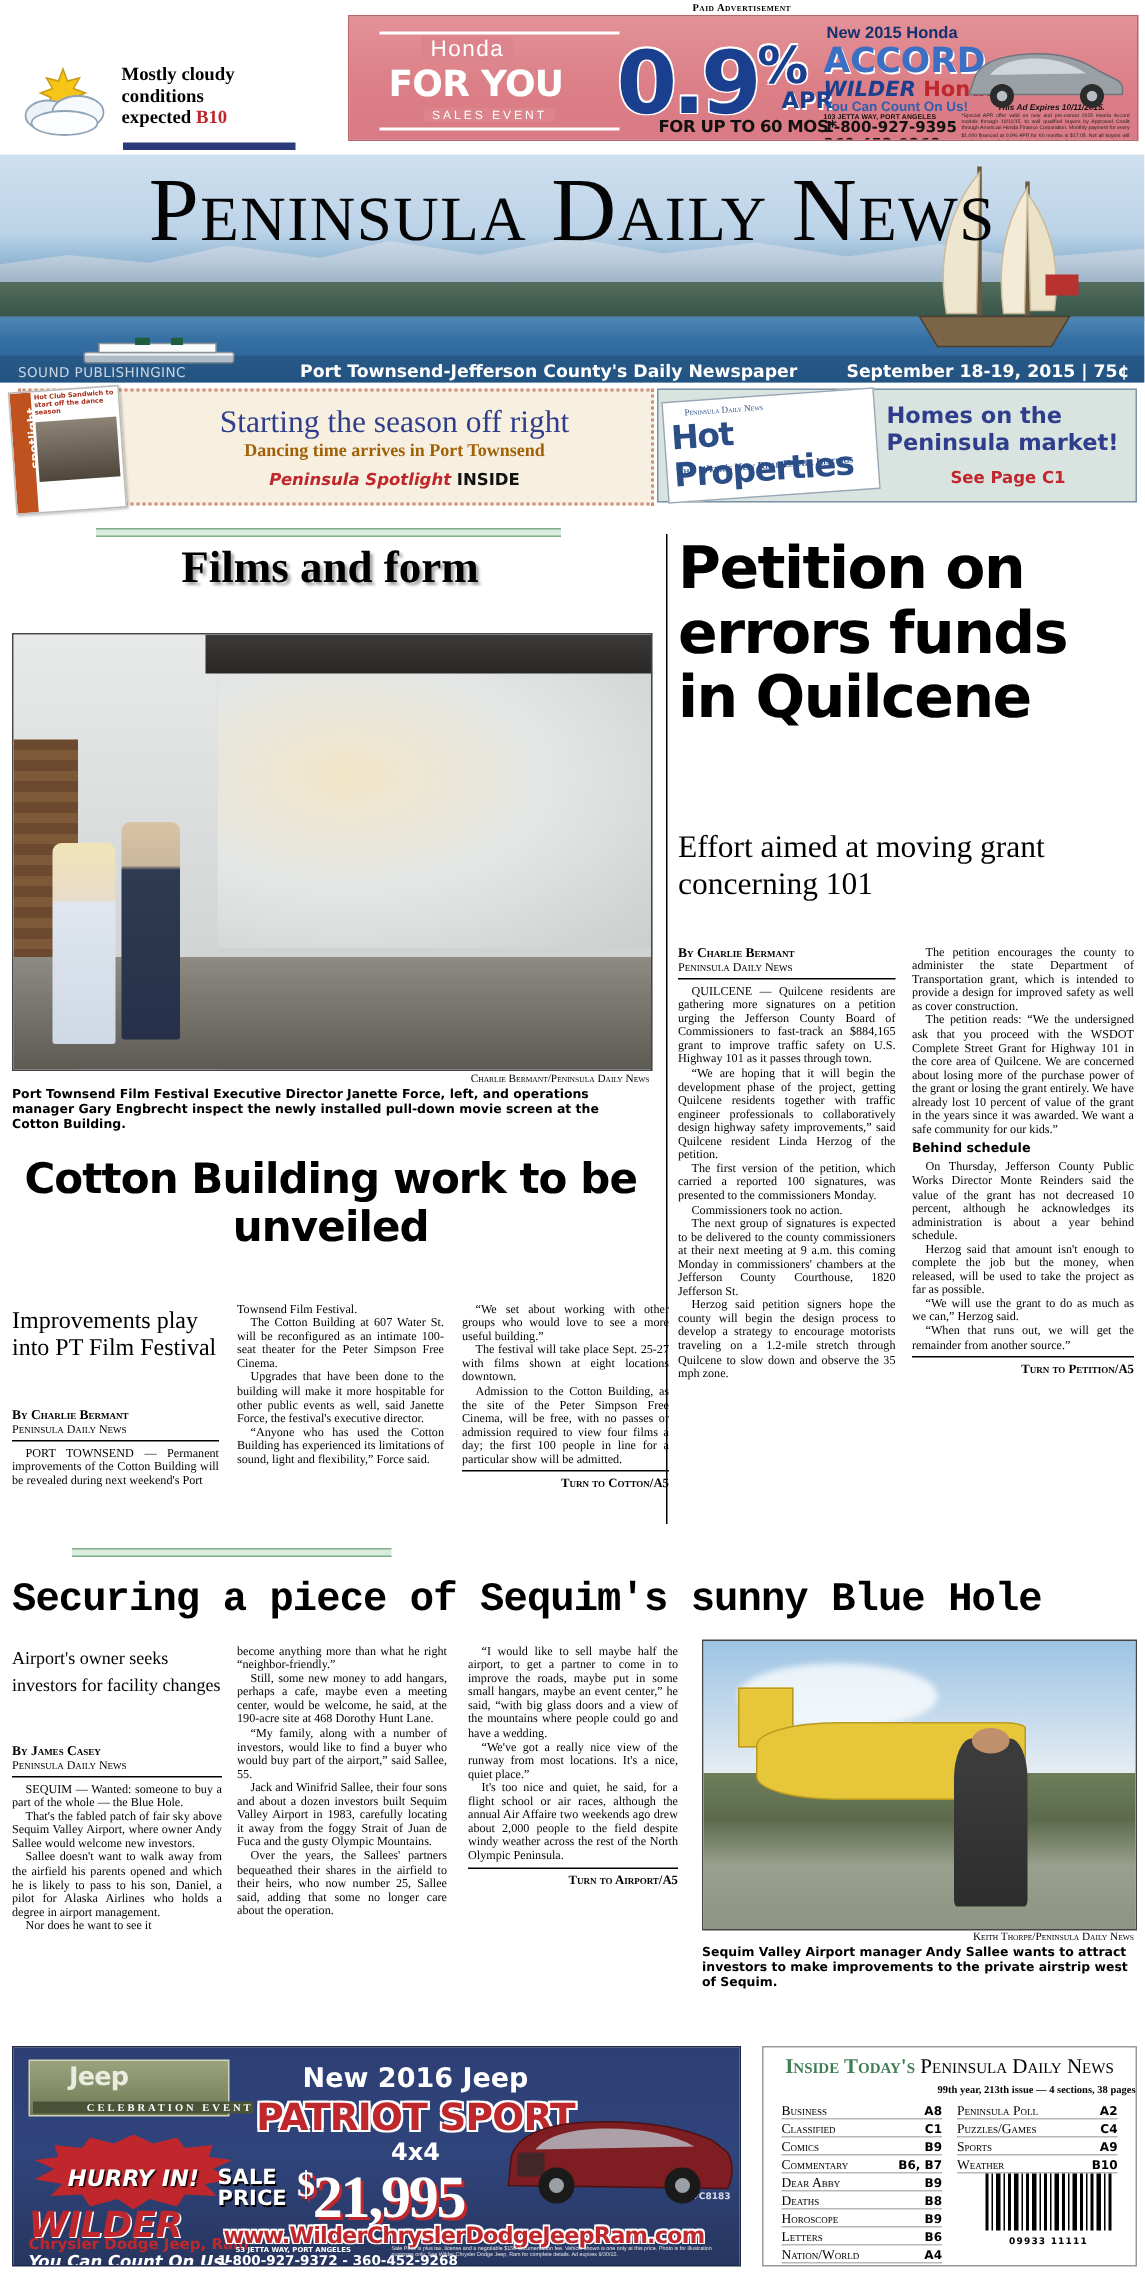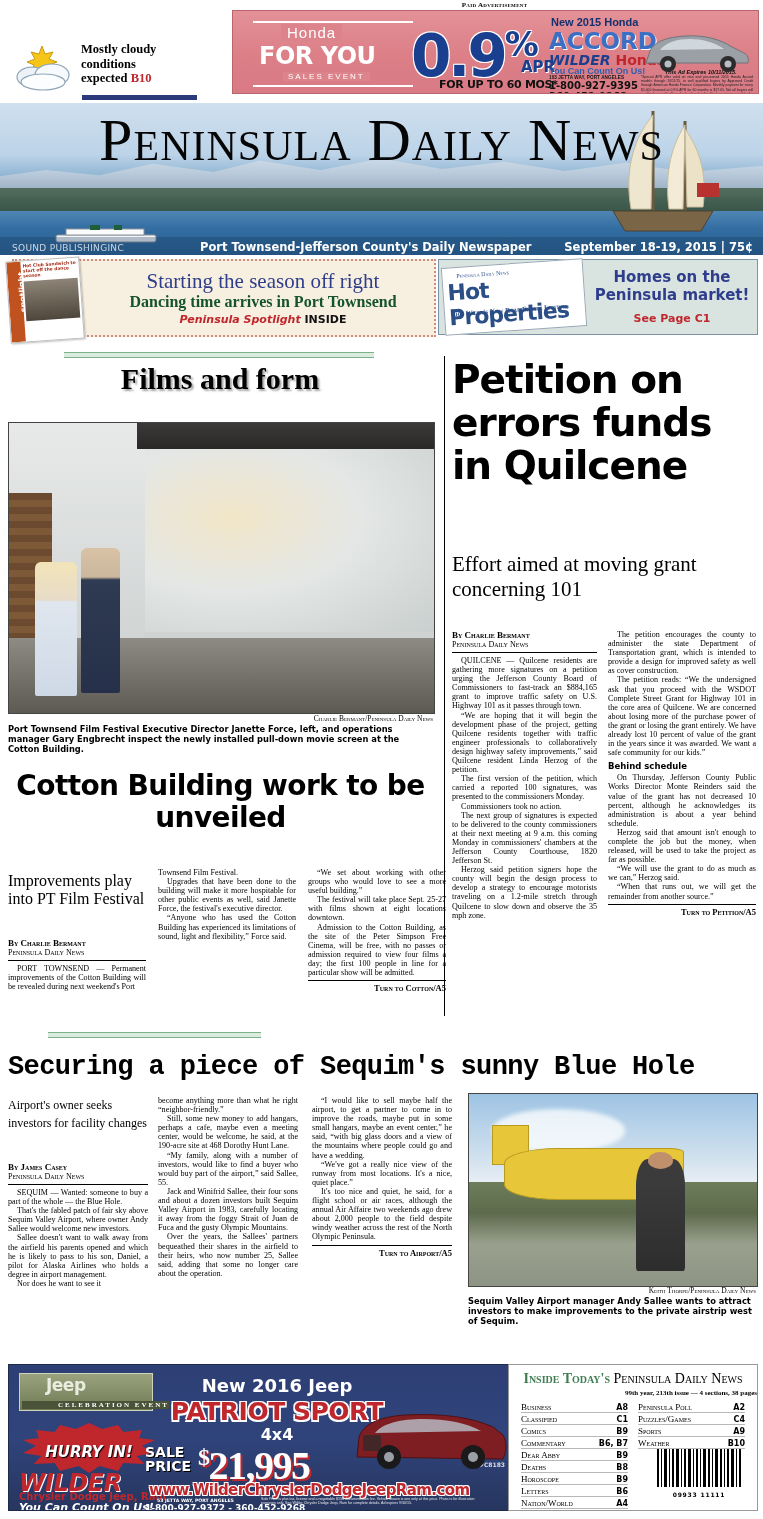--- a/index.html
+++ b/index.html
@@ -92,37 +92,37 @@
   .spot-thumb .strip{position:absolute;left:0;top:0;width:14px;height:80px;background:#c0521f;}
   .spot-thumb .vert{position:absolute;left:-16px;top:26px;width:60px;transform:rotate(-90deg);
     color:#fff;font-family:"DejaVu Sans",sans-serif;font-weight:bold;font-size:8px;text-align:center;}
   .spot-thumb .hdl{position:absolute;left:16px;top:2px;width:54px;font-family:"DejaVu Sans",sans-serif;
     font-weight:bold;font-size:4.4px;line-height:5px;color:#a8301c;}
   .spot-thumb .photo{position:absolute;left:16px;top:20px;width:54px;height:40px;
     background:linear-gradient(180deg,#8d8477,#4e463b);}
   .spot-l1{position:absolute;left:84px;top:8px;width:330px;text-align:center;
     font-family:"Liberation Serif",serif;font-size:21px;color:#2f3e8c;}
   .spot-l2{position:absolute;left:84px;top:32px;width:330px;text-align:center;
-    font-family:"Liberation Serif",serif;font-weight:bold;font-size:16px;color:#14532d;}
+    font-family:"Liberation Serif",serif;font-weight:bold;font-size:12px;color:#a16207;}
   .spot-l3{position:absolute;left:84px;top:52px;width:330px;text-align:center;
     font-family:"DejaVu Sans",sans-serif;font-weight:bold;font-size:11px;color:#c0272d;}
   .spot-l3 em{font-style:italic;}
   .spot-l3 b{color:#111;font-style:normal;}
 
   .hot-box{position:absolute;left:438px;top:2px;width:318px;height:74px;background:#d9e4e0;
     border:1px solid #7a93a8;}
   .hot-logo{position:absolute;left:4px;top:3px;width:140px;height:66px;background:#fff;
     border:1px solid #9aa8b5;transform:rotate(-4deg);overflow:hidden;}
   .hot-logo .hl1{position:absolute;left:14px;top:5px;font-family:"Liberation Serif",serif;
     font-variant:small-caps;font-size:6px;color:#2b4e87;}
   .hot-logo .hl2{position:absolute;left:4px;top:12px;font-family:"DejaVu Sans",sans-serif;
     font-weight:bold;font-size:22px;color:#2b4e87;letter-spacing:-1px;}
   .hot-logo .hl3{position:absolute;left:6px;top:42px;font-family:"Liberation Serif",serif;
     font-variant:small-caps;font-weight:bold;font-size:7px;color:#2b4e87;}
-  .hot-r1{position:absolute;left:152px;top:8px;width:162px;text-align:center;
+  .hot-r1{position:absolute;left:152px;top:8px;width:162px;
     font-family:"DejaVu Sans",sans-serif;font-weight:bold;font-size:15px;line-height:18px;color:#2f3e8c;}
   .hot-r2{position:absolute;left:152px;top:52px;width:162px;text-align:center;
     font-family:"DejaVu Sans",sans-serif;font-weight:bold;font-size:11px;color:#c0272d;}
 
   .rule-green{position:absolute;height:4px;border-top:1px solid #7fae8c;border-bottom:1px solid #7fae8c;
     background:#d9ecdd;}
 
   
   .bodytext{font-family:"Liberation Serif",serif;font-size:8.1px;line-height:9.1px;text-align:justify;}
   .bodytext p{margin:0;text-indent:9px;}
@@ -189,21 +189,21 @@
   .sp-person{position:absolute;left:58%;top:34%;width:17%;height:58%;
     background:linear-gradient(180deg,#3b3b3b 0%,#3b3b3b 22%,#2d2d2d 100%);border-radius:24% 24% 4% 4%;}
   .sp-head{position:absolute;left:62%;top:30%;width:9%;height:9%;background:#c08f6c;border-radius:50%;}
   .seq-credit{position:absolute;left:468px;top:1286px;width:288px;text-align:right;
     font-family:"Liberation Serif",serif;font-variant:small-caps;font-size:7.5px;}
   .seq-caption{position:absolute;left:468px;top:1296px;width:288px;
     font-family:"DejaVu Sans",sans-serif;font-weight:bold;font-size:8.3px;line-height:10px;}
 
   
   .jeep{position:absolute;left:8px;top:1364px;width:484px;height:145px;
-    background:linear-gradient(180deg,#2d3f74,#30447c 50%,#27365f);border:1px solid #1d2a4c;overflow:hidden;padding-left:18px;}
+    background:linear-gradient(180deg,#2d3f74,#30447c 50%,#27365f);border:1px solid #1d2a4c;overflow:hidden;}
   .jeep-logo{position:absolute;left:10px;top:8px;width:132px;height:36px;
     background:linear-gradient(180deg,#9aa37e,#6f7a55);border:1px solid #cfd3b9;}
   .jeep-logo .jl1{position:absolute;left:26px;top:1px;font-family:"DejaVu Sans",sans-serif;
     font-weight:bold;font-size:17px;color:#e9ecdf;letter-spacing:-.5px;}
   .jeep-logo .jl2{position:absolute;left:2px;bottom:1px;width:147px;text-align:right;
     font-family:Liberation Serif, serif;font-weight:bold;font-size:7px;color:#fff;letter-spacing:2px;
     background:#4a5238;}
   .jeep-hurry{position:absolute;left:18px;top:78px;width:124px;text-align:center;
     font-family:"DejaVu Sans",sans-serif;font-weight:bold;font-style:italic;font-size:15px;color:#fff;
     text-shadow:1px 1px 1px #000;}
@@ -412,20 +412,21 @@
     <div class="byline2">Peninsula Daily News</div>
     <div class="bylinerule"></div>
     <div class="bodytext">
       <p>PORT TOWNSEND — Permanent improvements of the Cotton Building will be revealed during next weekend's Port</p>
     </div>
   </div>
 
   <div style="position:absolute;left:158px;top:868px;width:138px;">
     <div class="bodytext">
       <p class="noind">Townsend Film Festival.</p>
+      <p>The Cotton Building at 607 Water St. will be reconfigured as an intimate 100-seat theater for the Peter Simpson Free Cinema.</p>
       <p>Upgrades that have been done to the building will make it more hospitable for other public events as well, said Janette Force, the festival's executive director.</p>
       <p>“Anyone who has used the Cotton Building has experienced its limitations of sound, light and flexibility,” Force said.</p>
     </div>
   </div>
 
   <div style="position:absolute;left:308px;top:868px;width:138px;">
     <div class="bodytext">
       <p>“We set about working with other groups who would love to see a more useful building.”</p>
       <p>The festival will take place Sept. 25-27 with films shown at eight locations downtown.</p>
       <p>Admission to the Cotton Building, as the site of the Peter Simpson Free Cinema, will be free, with no passes or admission required to view four films a day; the first 100 people in line for a particular show will be admitted.</p>

